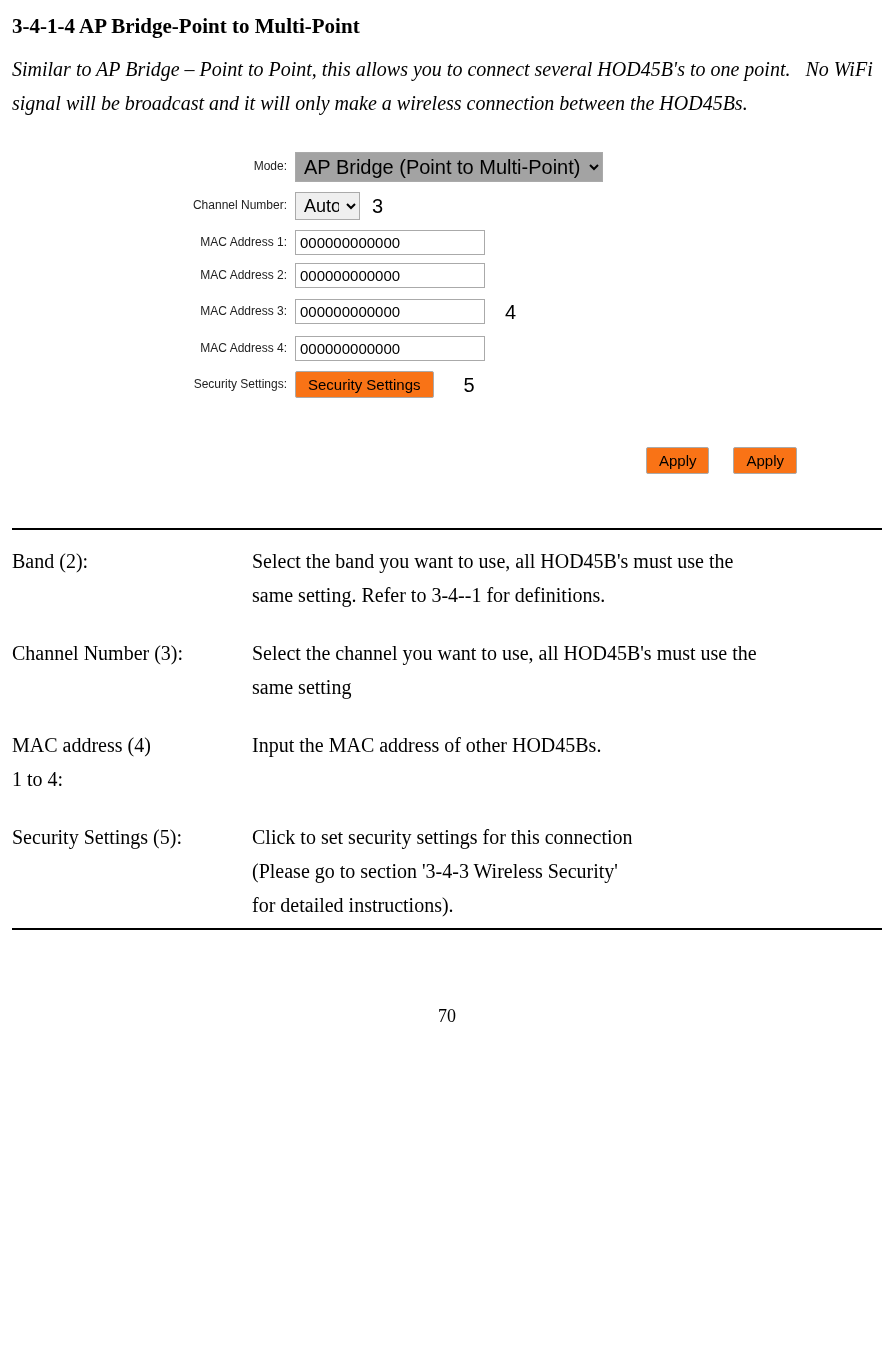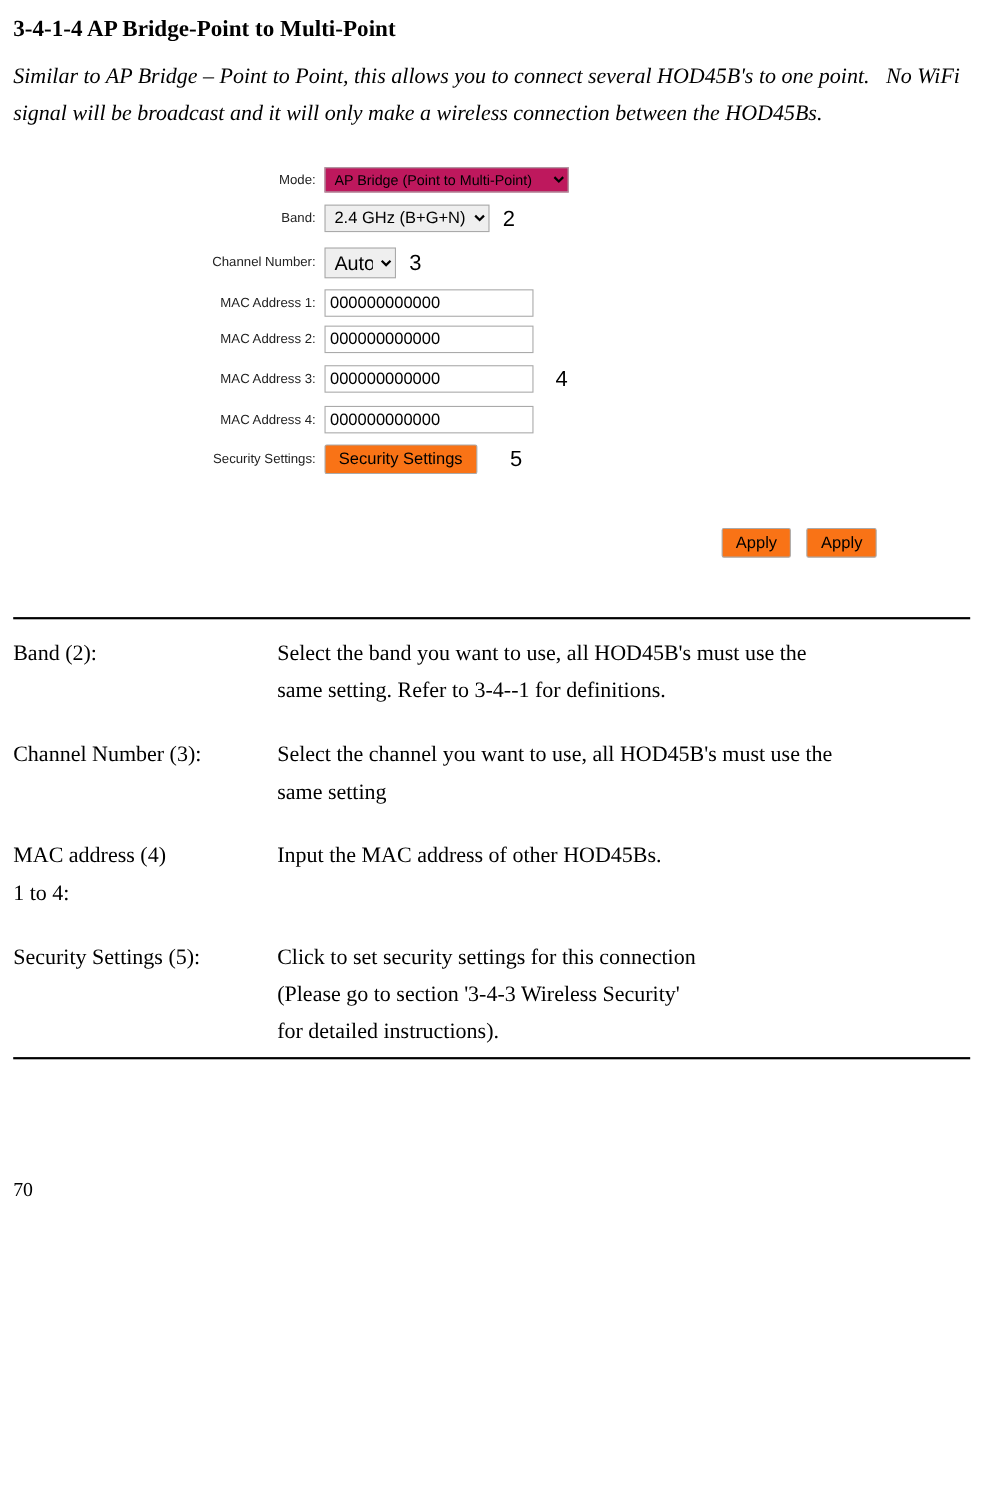--- a/index.html
+++ b/index.html
@@ -38,24 +38,24 @@
     }
     .form-label {
       width: 200px;
       text-align: right;
       padding-right: 8px;
       color: #222;
       font-size: 12px;
     }
     select.wide {
       font-family: Arial, sans-serif;
-      font-size: 13px;
+      font-size: 20px;
       padding: 2px 4px;
-      width: 222px;
-      background: #be185d;
+      width: 308px;
+      background: #a3a3a3;
       border: 1px solid #aaa;
     }
     select.mid {
       font-family: Arial, sans-serif;
       font-size: 15px;
       padding: 2px 4px;
       width: 150px;
       background: #efefef;
       border: 1px solid #aaa;
     }
@@ -84,21 +84,21 @@
     }
     .callout {
       font-family: Arial, sans-serif;
       font-size: 20px;
       margin-left: 12px;
       color: #000;
     }
     .btn-row {
       display: flex;
       justify-content: flex-end;
-      gap: 14px;
+      gap: 24px;
       margin-top: 46px;
       padding-right: 10px;
     }
     .thick-rule {
       border: none;
       border-top: 2.5px solid #000;
       margin: 12px 0 14px 0;
     }
     .thick-rule2 {
       border: none;
@@ -116,49 +116,42 @@
       line-height: 1.7;
     }
     .def-table td.term {
       width: 230px;
       padding-right: 10px;
     }
     .def-table tr.spacer td {
       height: 24px;
     }
     .page-num {
-      text-align: left;
+      text-align: center;
       font-size: 18px;
-      margin-top: 104px;
+      margin-top: 72px;
       font-family: "Times New Roman", serif;
     }
   </style>
 </head>
 <body>
 
 <div class="heading">3-4-1-4 AP Bridge-Point to Multi-Point</div>
 
 <div class="paragraph">Similar to AP Bridge – Point to Point, this allows you to connect several HOD45B's to one point.&nbsp;&nbsp;&nbsp;No WiFi signal will be broadcast and it will only make a wireless connection between the HOD45Bs.</div>
 
 <div class="screenshot-area">
 
   <div class="form-row">
     <div class="form-label">Mode:</div>
     <select class="wide">
       <option>AP Bridge (Point to Multi-Point)</option>
     </select>
   </div>
 
-  <div class="form-row">
-    <div class="form-label">Band:</div>
-    <select class="mid">
-      <option>2.4 GHz (B+G+N)</option>
-    </select>
-    <span class="callout">2</span>
-  </div>
 
   <div class="form-row">
     <div class="form-label">Channel Number:</div>
     <select class="narrow">
       <option>Auto</option>
     </select>
     <span class="callout">3</span>
   </div>
 
   <div class="form-row">

